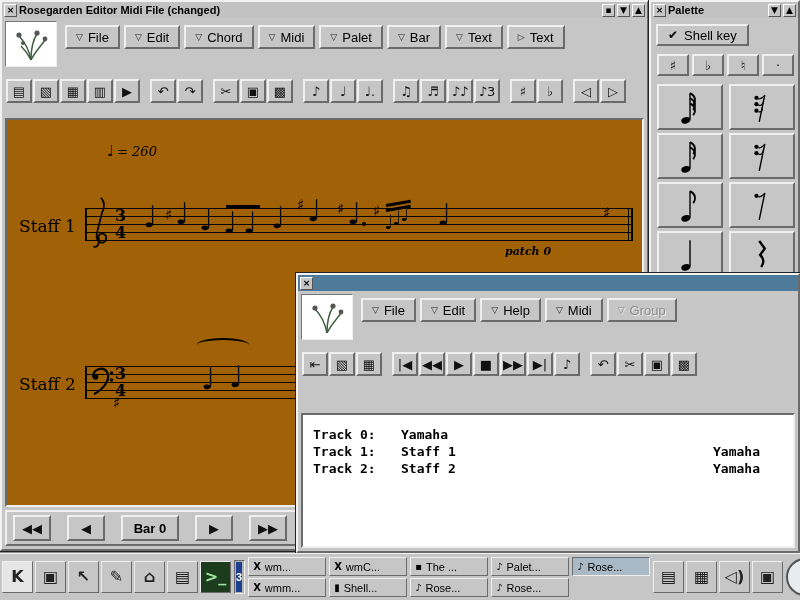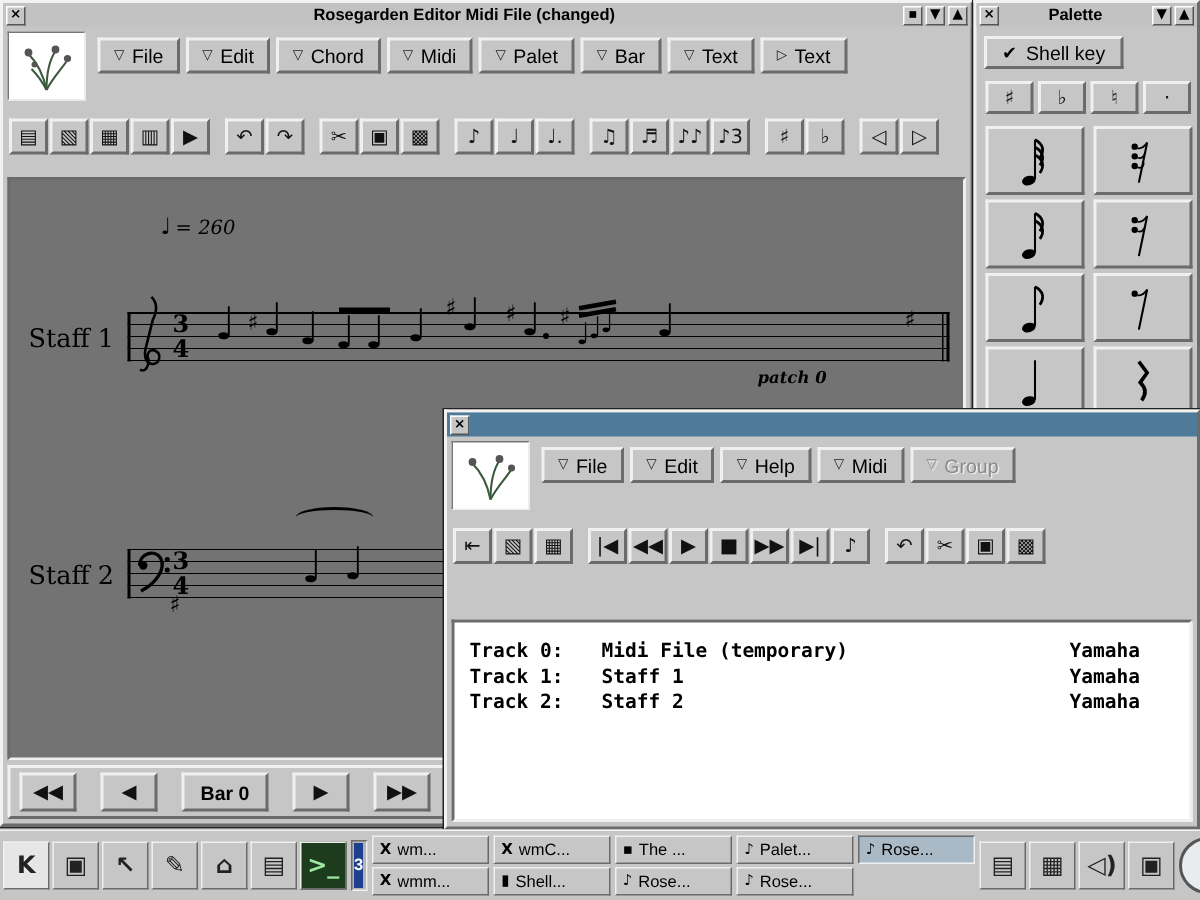--- a/index.html
+++ b/index.html
@@ -4,40 +4,40 @@
 <style>
   *{box-sizing:border-box;margin:0;padding:0}
   html,body{width:800px;height:600px}
   body{font-family:"Liberation Sans",sans-serif;background:#808080;overflow:hidden}
   .desktop{position:relative;width:800px;height:600px;overflow:hidden;background:#8a8f94}
 
   
   .win{position:absolute;background:#c6c6c6;border:2px solid;border-color:#f2f2f2 #6b6b6b #6b6b6b #f2f2f2;box-shadow:0 0 0 1px #222}
   .titlebar{height:16px;display:flex;align-items:center;gap:2px;padding:1px 2px;background:#c2c2c2}
   .titlebar.active{background:#4f7b9b}
-  .ttitle{flex:1;text-align:center;font:bold 11px "Liberation Sans",sans-serif;color:#000;white-space:nowrap;overflow:hidden}
+  .ttitle{flex:1;font:bold 11px "Liberation Sans",sans-serif;color:#000;white-space:nowrap;overflow:hidden}
   .titlebar.active .ttitle{color:#fff}
   .wbtn{width:13px;height:13px;flex:0 0 13px;background:#c6c6c6;border:1px solid;border-color:#fff #555 #555 #fff;
         font:bold 9px "DejaVu Sans",sans-serif;line-height:10px;text-align:center;color:#000;padding:0}
   .menurow{display:flex;align-items:flex-start;padding:3px 3px 0 3px}
   .logo{width:52px;height:46px;background:#fff;border:1px solid;border-color:#777 #eee #eee #777;display:flex;align-items:center;justify-content:center}
   .menubar{display:flex;gap:4px;margin:4px 0 0 8px;flex-wrap:nowrap}
   .mbtn{display:inline-flex;align-items:center;gap:5px;height:24px;padding:0 9px;background:#c6c6c6;
         border:2px solid;border-color:#f0f0f0 #6b6b6b #6b6b6b #f0f0f0;font:13px "Liberation Sans",sans-serif;cursor:default;white-space:nowrap}
   .mbtn .mmark{font:9px "DejaVu Sans",sans-serif;color:#222}
   .mbtn.disabled .mlab,.mbtn.disabled .mmark{color:#8b8b8b;text-shadow:1px 1px 0 #ededed}
   .toolbar{display:flex;align-items:center;gap:1px;margin:12px 4px 0 4px}
   .tbtn2{width:26px;height:24px;background:#c6c6c6;border:2px solid;border-color:#f0f0f0 #6b6b6b #6b6b6b #f0f0f0;
          display:inline-flex;align-items:center;justify-content:center;padding:0}
   .tglyph{font:13px "DejaVu Sans",sans-serif;color:#111;line-height:1}
   .tsep{width:8px;height:24px}
 
   
   .editor{left:0;top:0;width:649px;height:551px;z-index:1}
-  .score{position:absolute;left:3px;right:3px;top:116px;bottom:42px;background:#737373;
+  .score{position:absolute;left:3px;right:3px;top:116px;bottom:42px;background:#a16207;
          border:2px solid;border-color:#6b6b6b #f0f0f0 #f0f0f0 #6b6b6b;overflow:hidden}
   .tempo{position:absolute;left:100px;top:22px;font:italic 13px "DejaVu Serif",serif}
   .tempo .tnote{font:15px "DejaVu Sans",sans-serif;font-style:normal;margin-right:3px}
   .stafflabel{position:absolute;left:12px;font:17px "DejaVu Serif",serif;color:#000}
   .staff{position:absolute;left:78px;width:548px;height:33px;
          background:repeating-linear-gradient(to bottom,#000 0 1px,transparent 1px 8px)}
   .staff::before{content:"";position:absolute;left:0;top:0;height:33px;width:2px;background:#000}
   .dblbar{position:absolute;right:0;top:0;height:33px;width:5px;border-left:1px solid #000;border-right:2px solid #000}
   .clef{position:absolute}
   .tsig{position:absolute;left:30px;top:0;height:33px;display:flex;flex-direction:column;align-items:center;
@@ -492,21 +492,20 @@
         <button class="tbtn2">
           <span class="tglyph">▣</span>
         </button>
         <button class="tbtn2">
           <span class="tglyph">▩</span>
         </button>
       </div>
     <div class="tracklist" id="tracklist">
         <div class="trackrow">
           <span class="tlabel">Track 0:</span>
-          <span class="tname">Midi File (temporary)</span>
           <span class="tdev">Yamaha</span>
         </div>
         <div class="trackrow">
           <span class="tlabel">Track 1:</span>
           <span class="tname">Staff 1</span>
           <span class="tdev">Yamaha</span>
         </div>
         <div class="trackrow">
           <span class="tlabel">Track 2:</span>
           <span class="tname">Staff 2</span>

